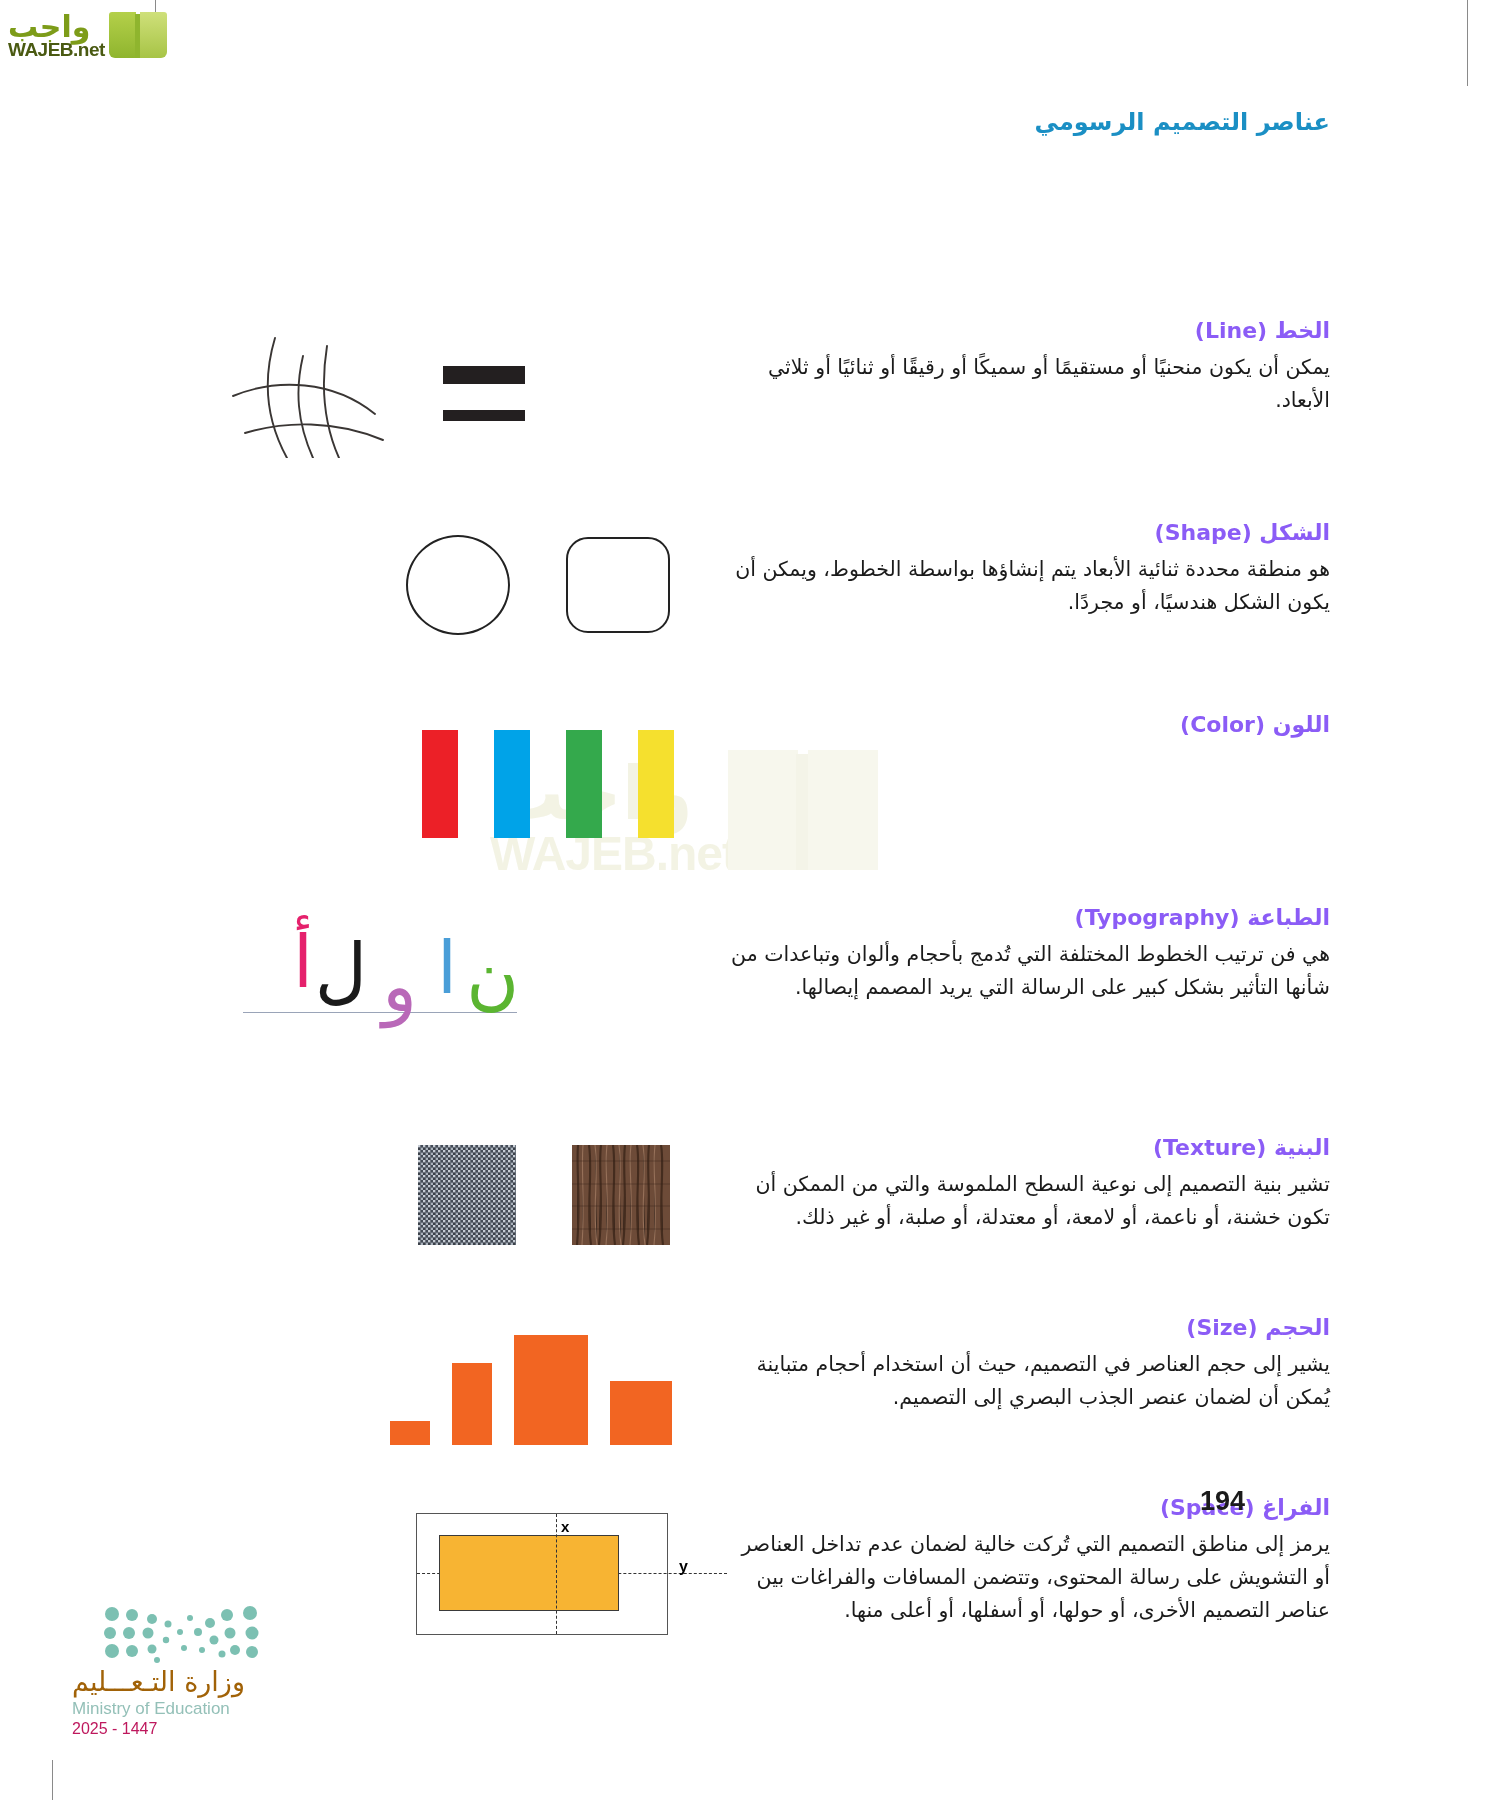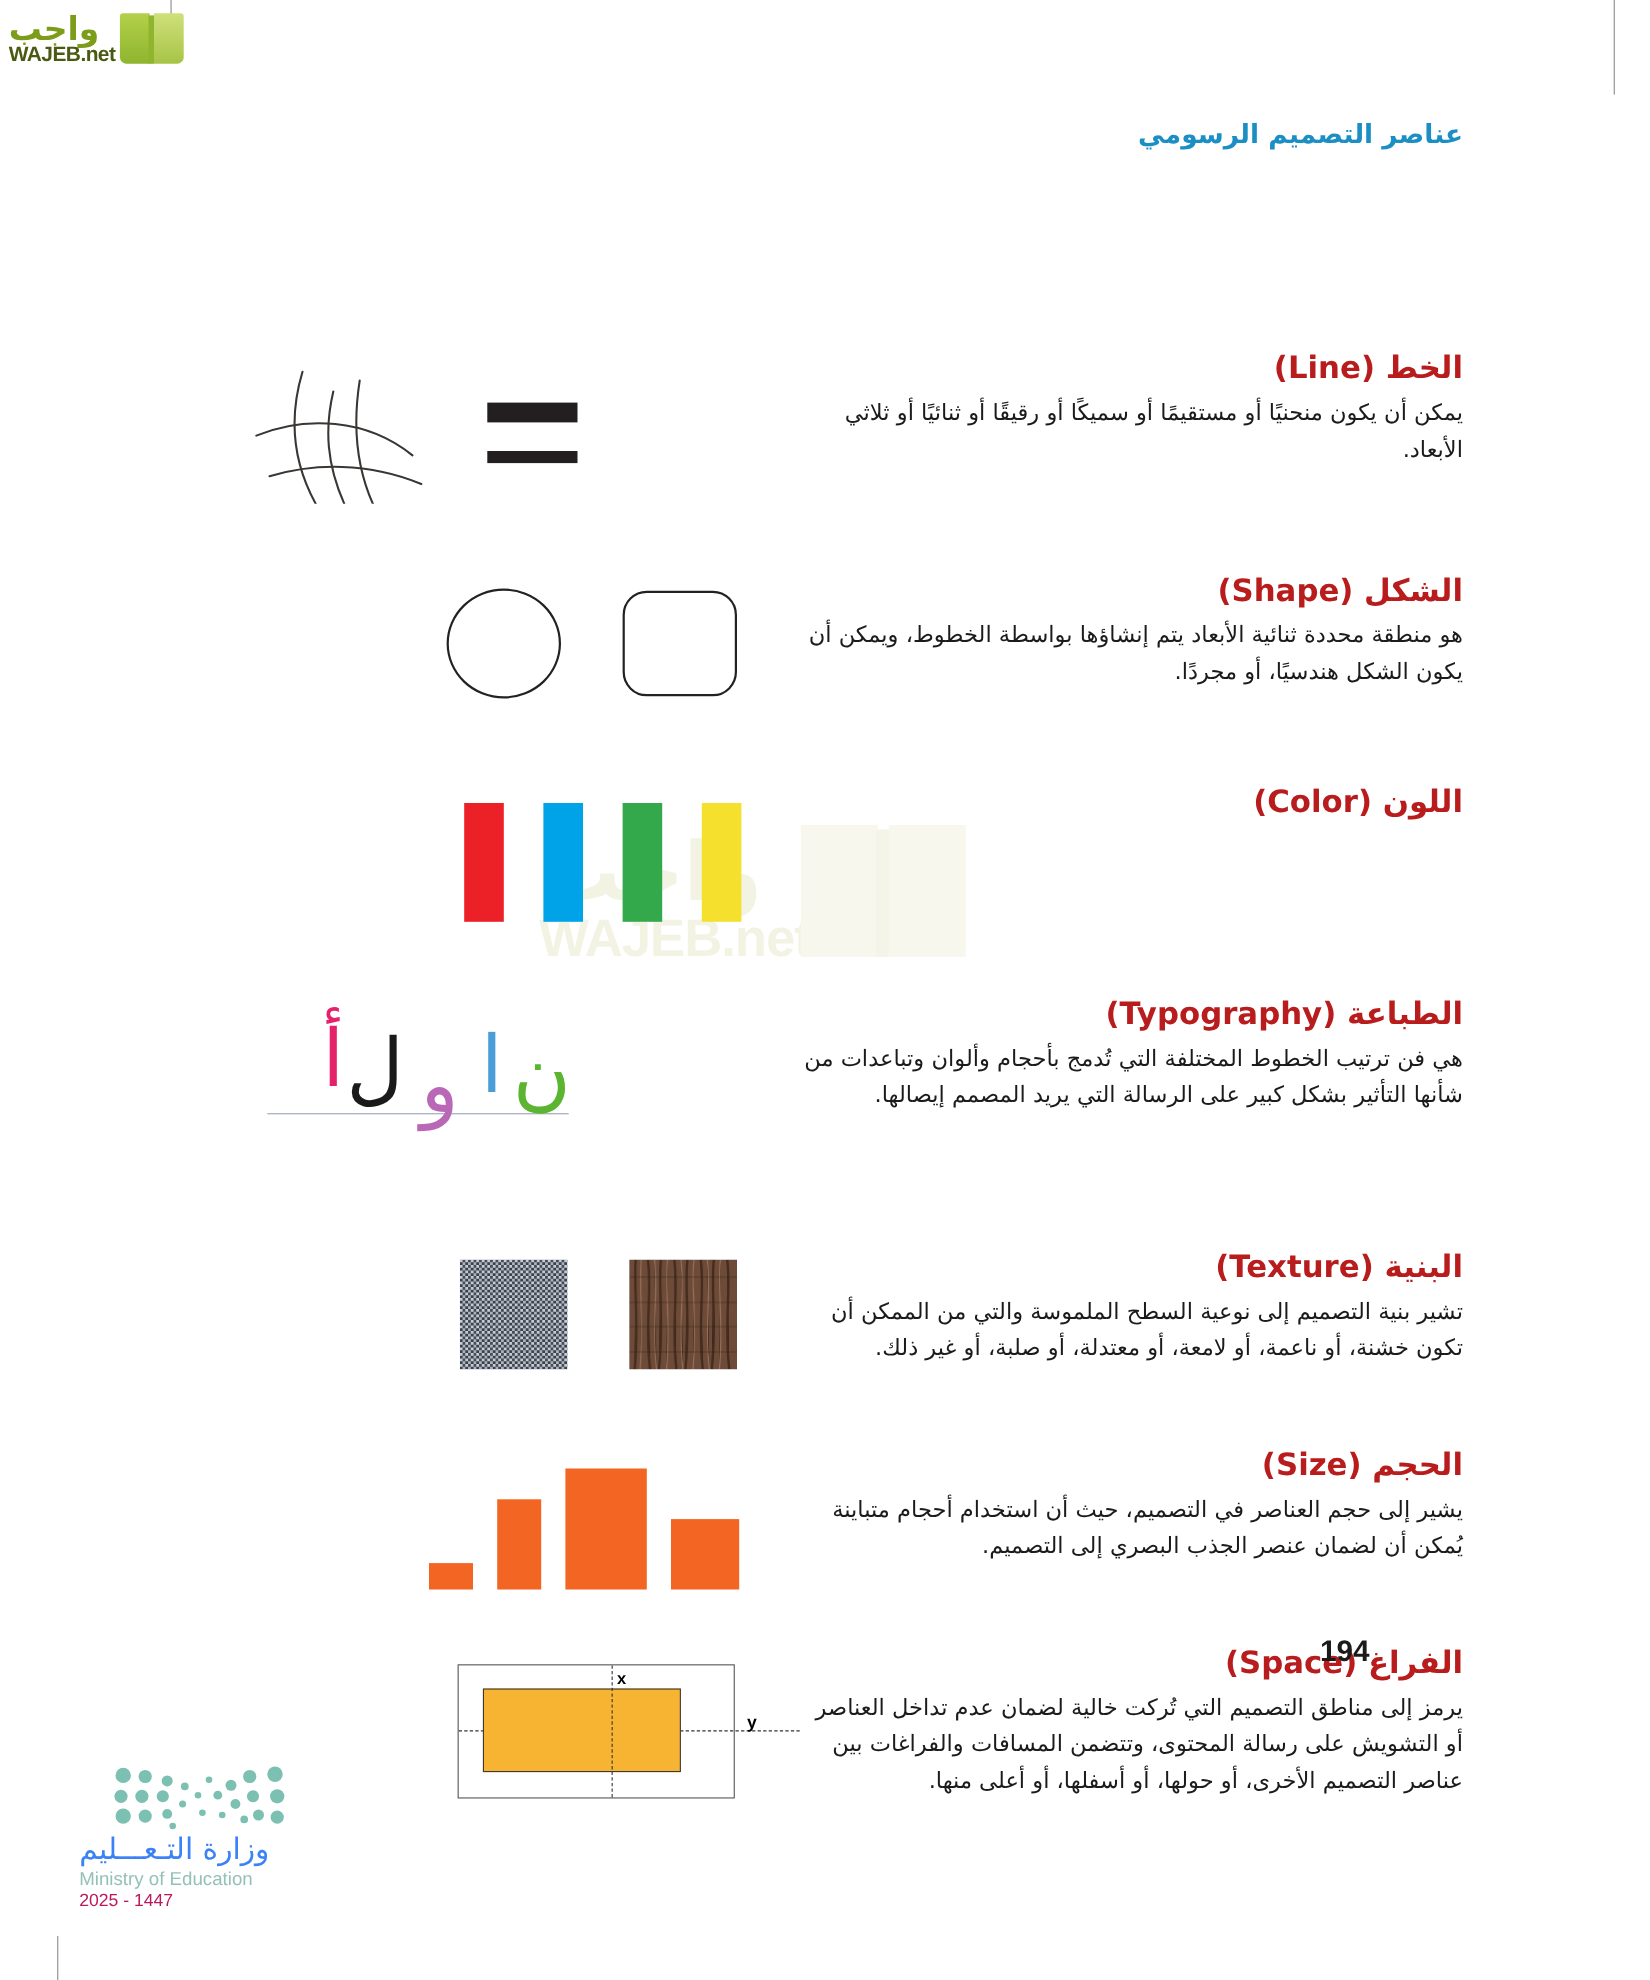--- a/index.html
+++ b/index.html
@@ -126,23 +126,23 @@
     align-items: center;
     justify-content: center;
   }
   .el-text {
     position: absolute;
     right: 170px;
     width: 610px;
     text-align: right;
   }
   .el-name {
-    font-size: 28px;
+    font-size: 22px;
     font-weight: bold;
-    color: #b91c1c;
+    color: #8b5cf6;
     margin: 0 0 8px 0;
     direction: rtl;
     font-family: "DejaVu Sans", "Liberation Sans", sans-serif;
     text-align: right;
   }
   .el-desc {
     font-size: 20.5px;
     line-height: 1.6;
     color: #1b1b1b;
     margin: 0;
@@ -261,21 +261,21 @@
   .moe {
     position: absolute;
     left: 72px;
     bottom: 62px;
     width: 240px;
     direction: rtl;
     text-align: right;
   }
   .moe-dots { width: 210px; height: 62px; display:block; }
   .moe-ar {
-    font-size: 27px; color: #3b82f6; letter-spacing: 1px;
+    font-size: 27px; color: #a16207; letter-spacing: 1px;
     margin-top: 2px; font-family: "DejaVu Sans", sans-serif;
     direction: rtl; text-align: left;
   }
   .moe-en {
     font-size: 17px; color: #94c0b8; direction: ltr; text-align: left;
     margin-top: 2px; font-family: "Liberation Sans", sans-serif;
   }
   .moe-year {
     font-size: 16px; color: #be185d; direction: ltr; text-align: left;
     margin-top: 1px; font-family: "Liberation Sans", sans-serif;

